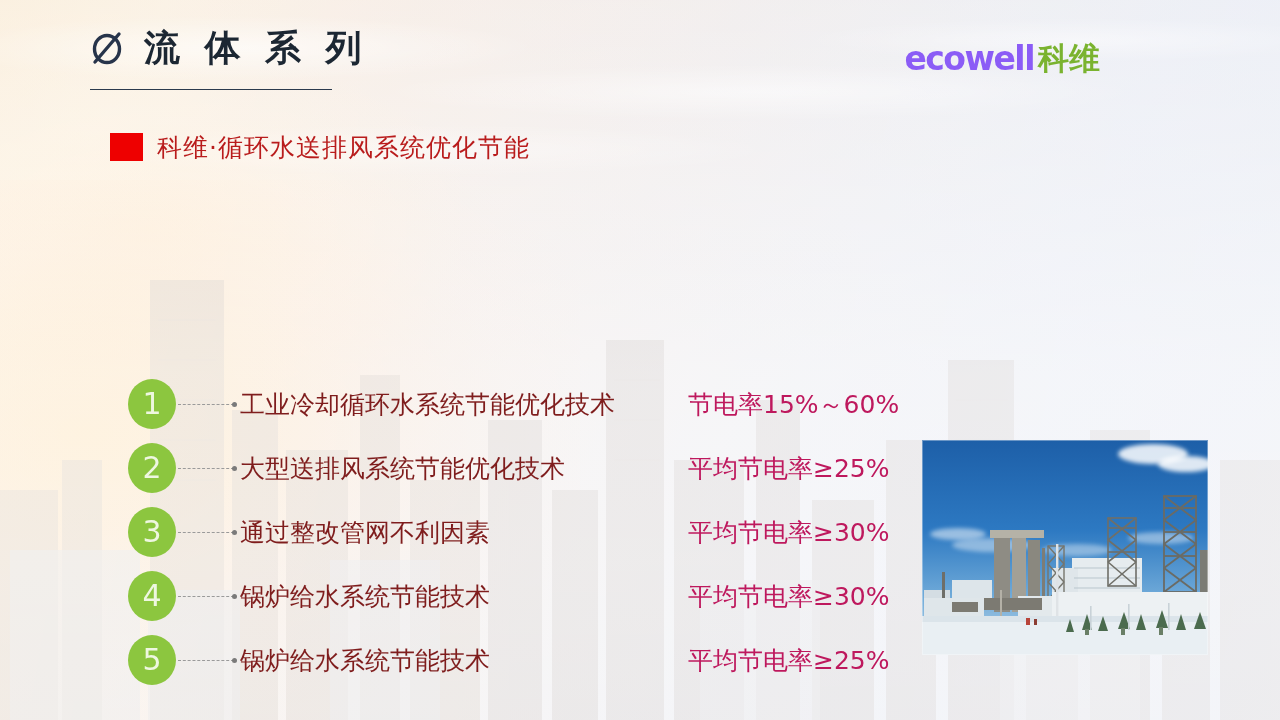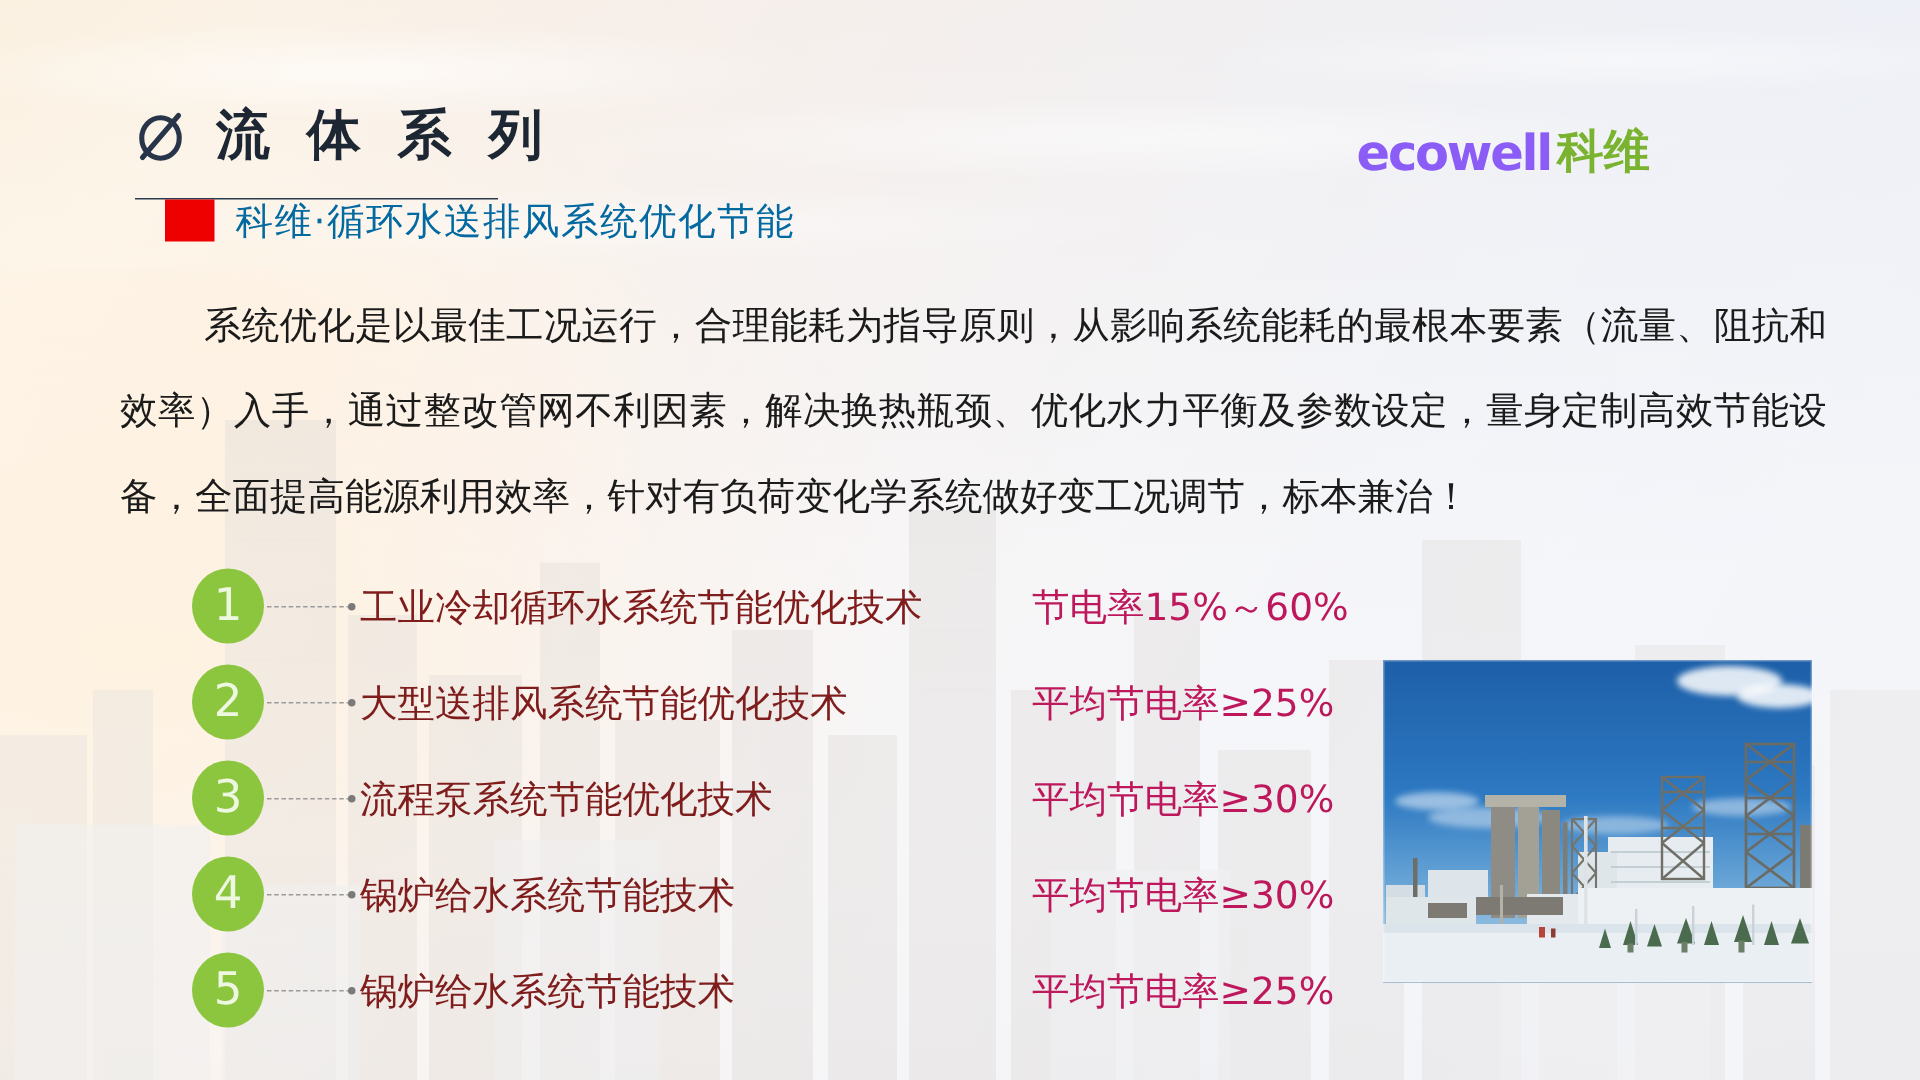--- a/index.html
+++ b/index.html
@@ -70,21 +70,21 @@
   .bg-veil2 {
     position:absolute; inset:0;
     background:linear-gradient(100deg,
         rgba(255,250,240,.34) 0%,
         rgba(255,252,248,.20) 30%,
         rgba(252,252,255,.24) 62%,
         rgba(250,251,255,.40) 100%);
   }
 
   
-  .header { position:absolute; left:0; top:0; width:1162px; height:110px;margin-top:43px; }
+  .header { position:absolute; left:0; top:0; width:1162px; height:110px; }
 
   .title-row { position:absolute; left:88px; top:28px; display:flex; align-items:center; gap:18px; }
   .title-icon { width:38px; height:40px; display:block; }
   .title-text {
     font-family:"DejaVu Sans","Liberation Sans",sans-serif;
     font-size:36px; font-weight:bold; color:#1c2733;
     letter-spacing:6px; line-height:1;
   }
   .title-rule {
     position:absolute; left:90px; top:89px; width:242px; height:0;
@@ -101,21 +101,21 @@
     font-family:"DejaVu Sans","Liberation Sans",sans-serif;
     font-size:31px; font-weight:bold; color:#7ab32f;
     letter-spacing:0px; line-height:1;
   }
 
   
   .section-head { position:absolute; left:110px; top:133px; display:flex; align-items:center; gap:14px; }
   .section-bullet { width:33px; height:28px; background:#ee0000; display:block; }
   .section-title {
     font-family:"DejaVu Sans","Liberation Sans",sans-serif;
-    font-size:25px; color:#0369a1; letter-spacing:1px; line-height:1;
+    font-size:25px; color:#b91c1c; letter-spacing:1px; line-height:1;
   }
 
   
   .para {
     position:absolute; left:80px; top:188px; width:1138px;
     font-family:"DejaVu Sans","Liberation Sans",sans-serif;
     font-size:25px; color:#1b1b1b; line-height:57px;
     text-align:justify; text-justify:inter-ideograph;
     text-indent:56px;
   }
@@ -240,39 +240,38 @@
       <span class="logo-mark">ecowell</span>
       <span class="logo-cn">科维</span>
     </div>
   </div>
 
   <div class="section-head">
     <span class="section-bullet"></span>
     <span class="section-title">科维·循环水送排风系统优化节能</span>
   </div>
 
-  <div class="para">系统优化是以最佳工况运行，合理能耗为指导原则，从影响系统能耗的最根本要素（流量、阻抗和效率）入手，通过整改管网不利因素，解决换热瓶颈、优化水力平衡及参数设定，量身定制高效节能设备，全面提高能源利用效率，针对有负荷变化学系统做好变工况调节，标本兼治！</div>
 
   <div class="list">
     <div class="row">
       <span class="bubble">1</span>
       <span class="dots"></span>
       <span class="row-name">工业冷却循环水系统节能优化技术</span>
       <span class="row-value">节电率15%～60%</span>
     </div>
     <div class="row">
       <span class="bubble">2</span>
       <span class="dots"></span>
       <span class="row-name">大型送排风系统节能优化技术</span>
       <span class="row-value">平均节电率≥25%</span>
     </div>
     <div class="row">
       <span class="bubble">3</span>
       <span class="dots"></span>
-      <span class="row-name">流程泵系统节能优化技术</span>
+      <span class="row-name">通过整改管网不利因素</span>
       <span class="row-value">平均节电率≥30%</span>
     </div>
     <div class="row">
       <span class="bubble">4</span>
       <span class="dots"></span>
       <span class="row-name">锅炉给水系统节能技术</span>
       <span class="row-value">平均节电率≥30%</span>
     </div>
     <div class="row">
       <span class="bubble">5</span>

